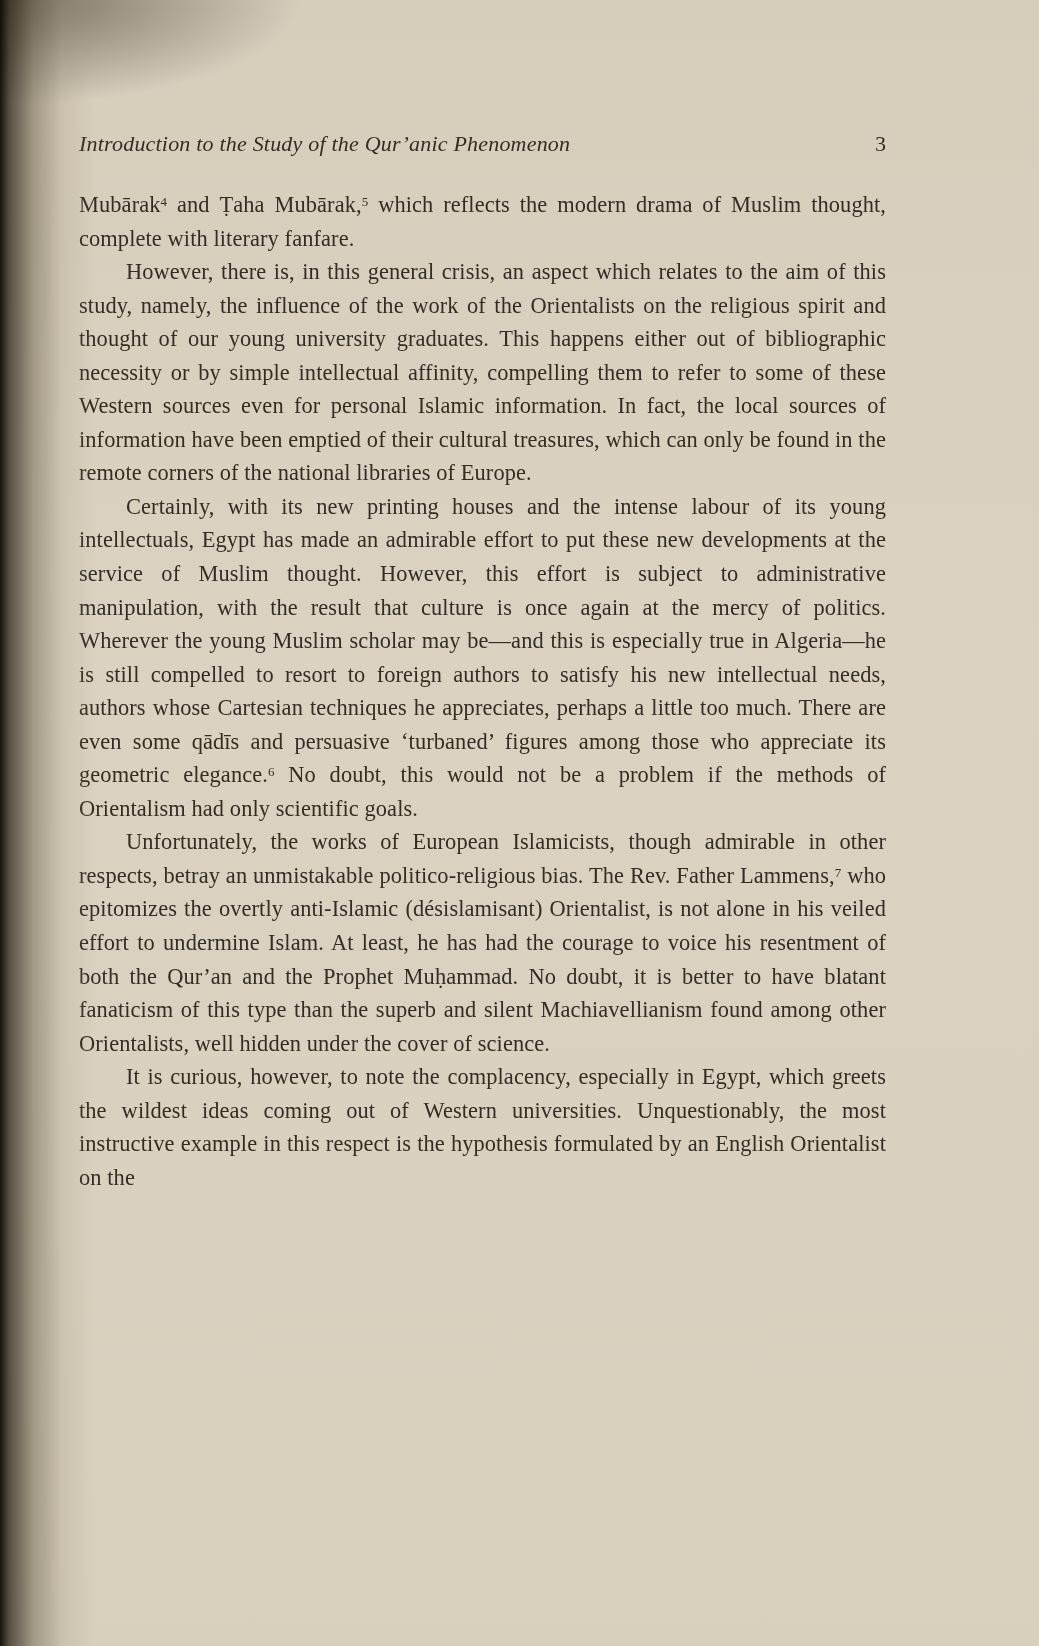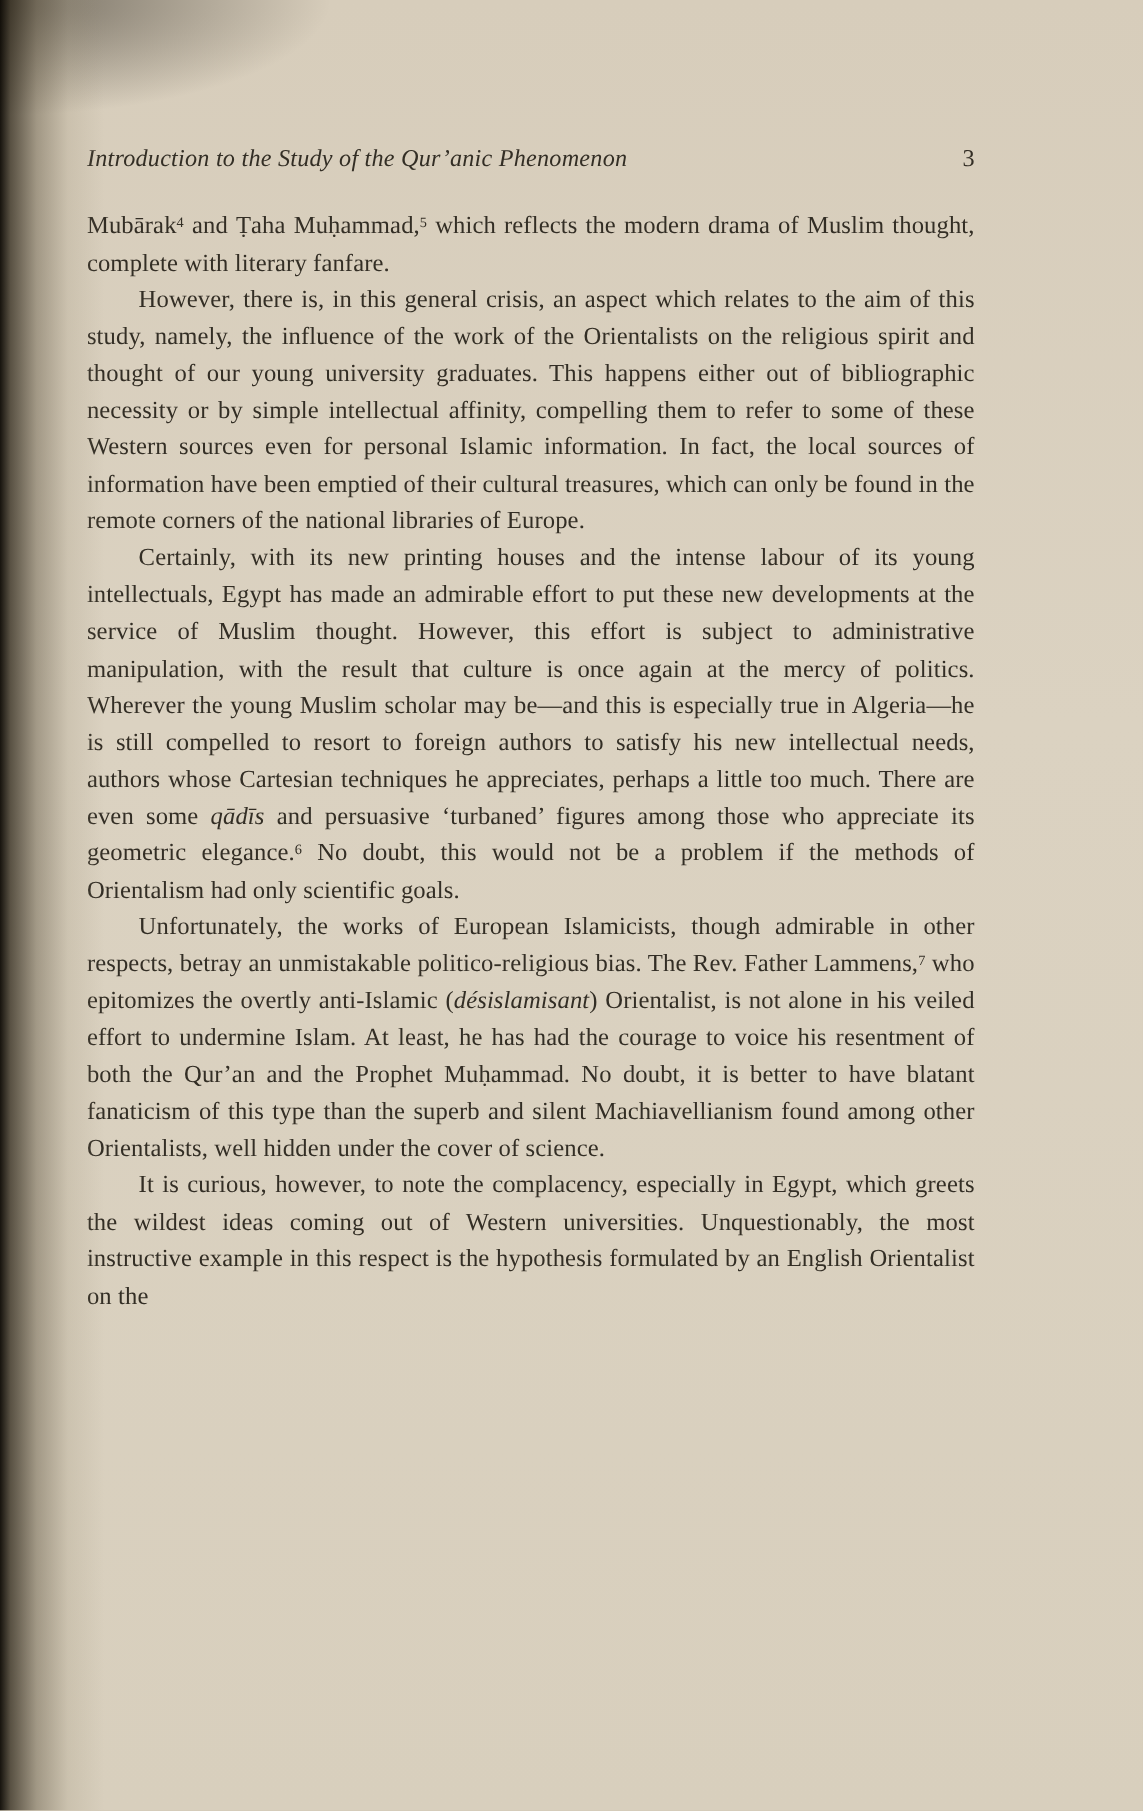--- a/index.html
+++ b/index.html
@@ -65,36 +65,36 @@
     text-align: justify;
     letter-spacing: 0.1px;
   }
   .body-text p { margin: 0; padding: 0; }
   .body-text p.indent { text-indent: 47px; }
   sup {
     font-size: 13px;
     line-height: 0;
     vertical-align: 6px;
   }
-  .it { font-style: italic; }
+  .it { }
 </style>
 </head>
 <body>
 
 <div class="page">
 
   <div class="content">
 
     <div class="running-header">
       <span class="title">Introduction to the Study of the Qur’anic Phenomenon</span>
       <span class="pagenum">3</span>
     </div>
 
     <div class="body-text" id="paragraphs">
-        <p><span>Mubārak</span><sup>4</sup><span> and Ṭaha Muḥammad,</span><sup>5</sup><span> which reflects the modern drama of Muslim thought, complete with literary fanfare.</span></p>
+        <p><span>Mubārak</span><sup>4</sup><span> and Ṭaha Mubārak,</span><sup>5</sup><span> which reflects the modern drama of Muslim thought, complete with literary fanfare.</span></p>
         <p class="indent"><span>However, there is, in this general crisis, an aspect which relates to the aim of this study, namely, the influence of the work of the Orientalists on the religious spirit and thought of our young university graduates. This happens either out of bibliographic necessity or by simple intellectual affinity, compelling them to refer to some of these Western sources even for personal Islamic information. In fact, the local sources of information have been emptied of their cultural treasures, which can only be found in the remote corners of the national libraries of Europe.</span></p>
         <p class="indent"><span>Certainly, with its new printing houses and the intense labour of its young intellectuals, Egypt has made an admirable effort to put these new developments at the service of Muslim thought. However, this effort is subject to administrative manipulation, with the result that culture is once again at the mercy of politics. Wherever the young Muslim scholar may be—and this is especially true in Algeria—he is still compelled to resort to foreign authors to satisfy his new intellectual needs, authors whose Cartesian techniques he appreciates, perhaps a little too much. There are even some </span><span class="it">qādīs</span><span> and persuasive ‘turbaned’ figures among those who appreciate its geometric elegance.</span><sup>6</sup><span> No doubt, this would not be a problem if the methods of Orientalism had only scientific goals.</span></p>
         <p class="indent"><span>Unfortunately, the works of European Islamicists, though admirable in other respects, betray an unmistakable politico-religious bias. The Rev. Father Lammens,</span><sup>7</sup><span> who epitomizes the overtly anti-Islamic (</span><span class="it">désislamisant</span><span>) Orientalist, is not alone in his veiled effort to undermine Islam. At least, he has had the courage to voice his resentment of both the Qur’an and the Prophet Muḥammad. No doubt, it is better to have blatant fanaticism of this type than the superb and silent Machiavellianism found among other Orientalists, well hidden under the cover of science.</span></p>
         <p class="indent"><span>It is curious, however, to note the complacency, especially in Egypt, which greets the wildest ideas coming out of Western universities. Unquestionably, the most instructive example in this respect is the hypothesis formulated by an English Orientalist on the</span></p>
       </div>
 
   </div>
 
   <div class="scan-shadow-topleft"></div>
   <div class="scan-shadow-left"></div>

